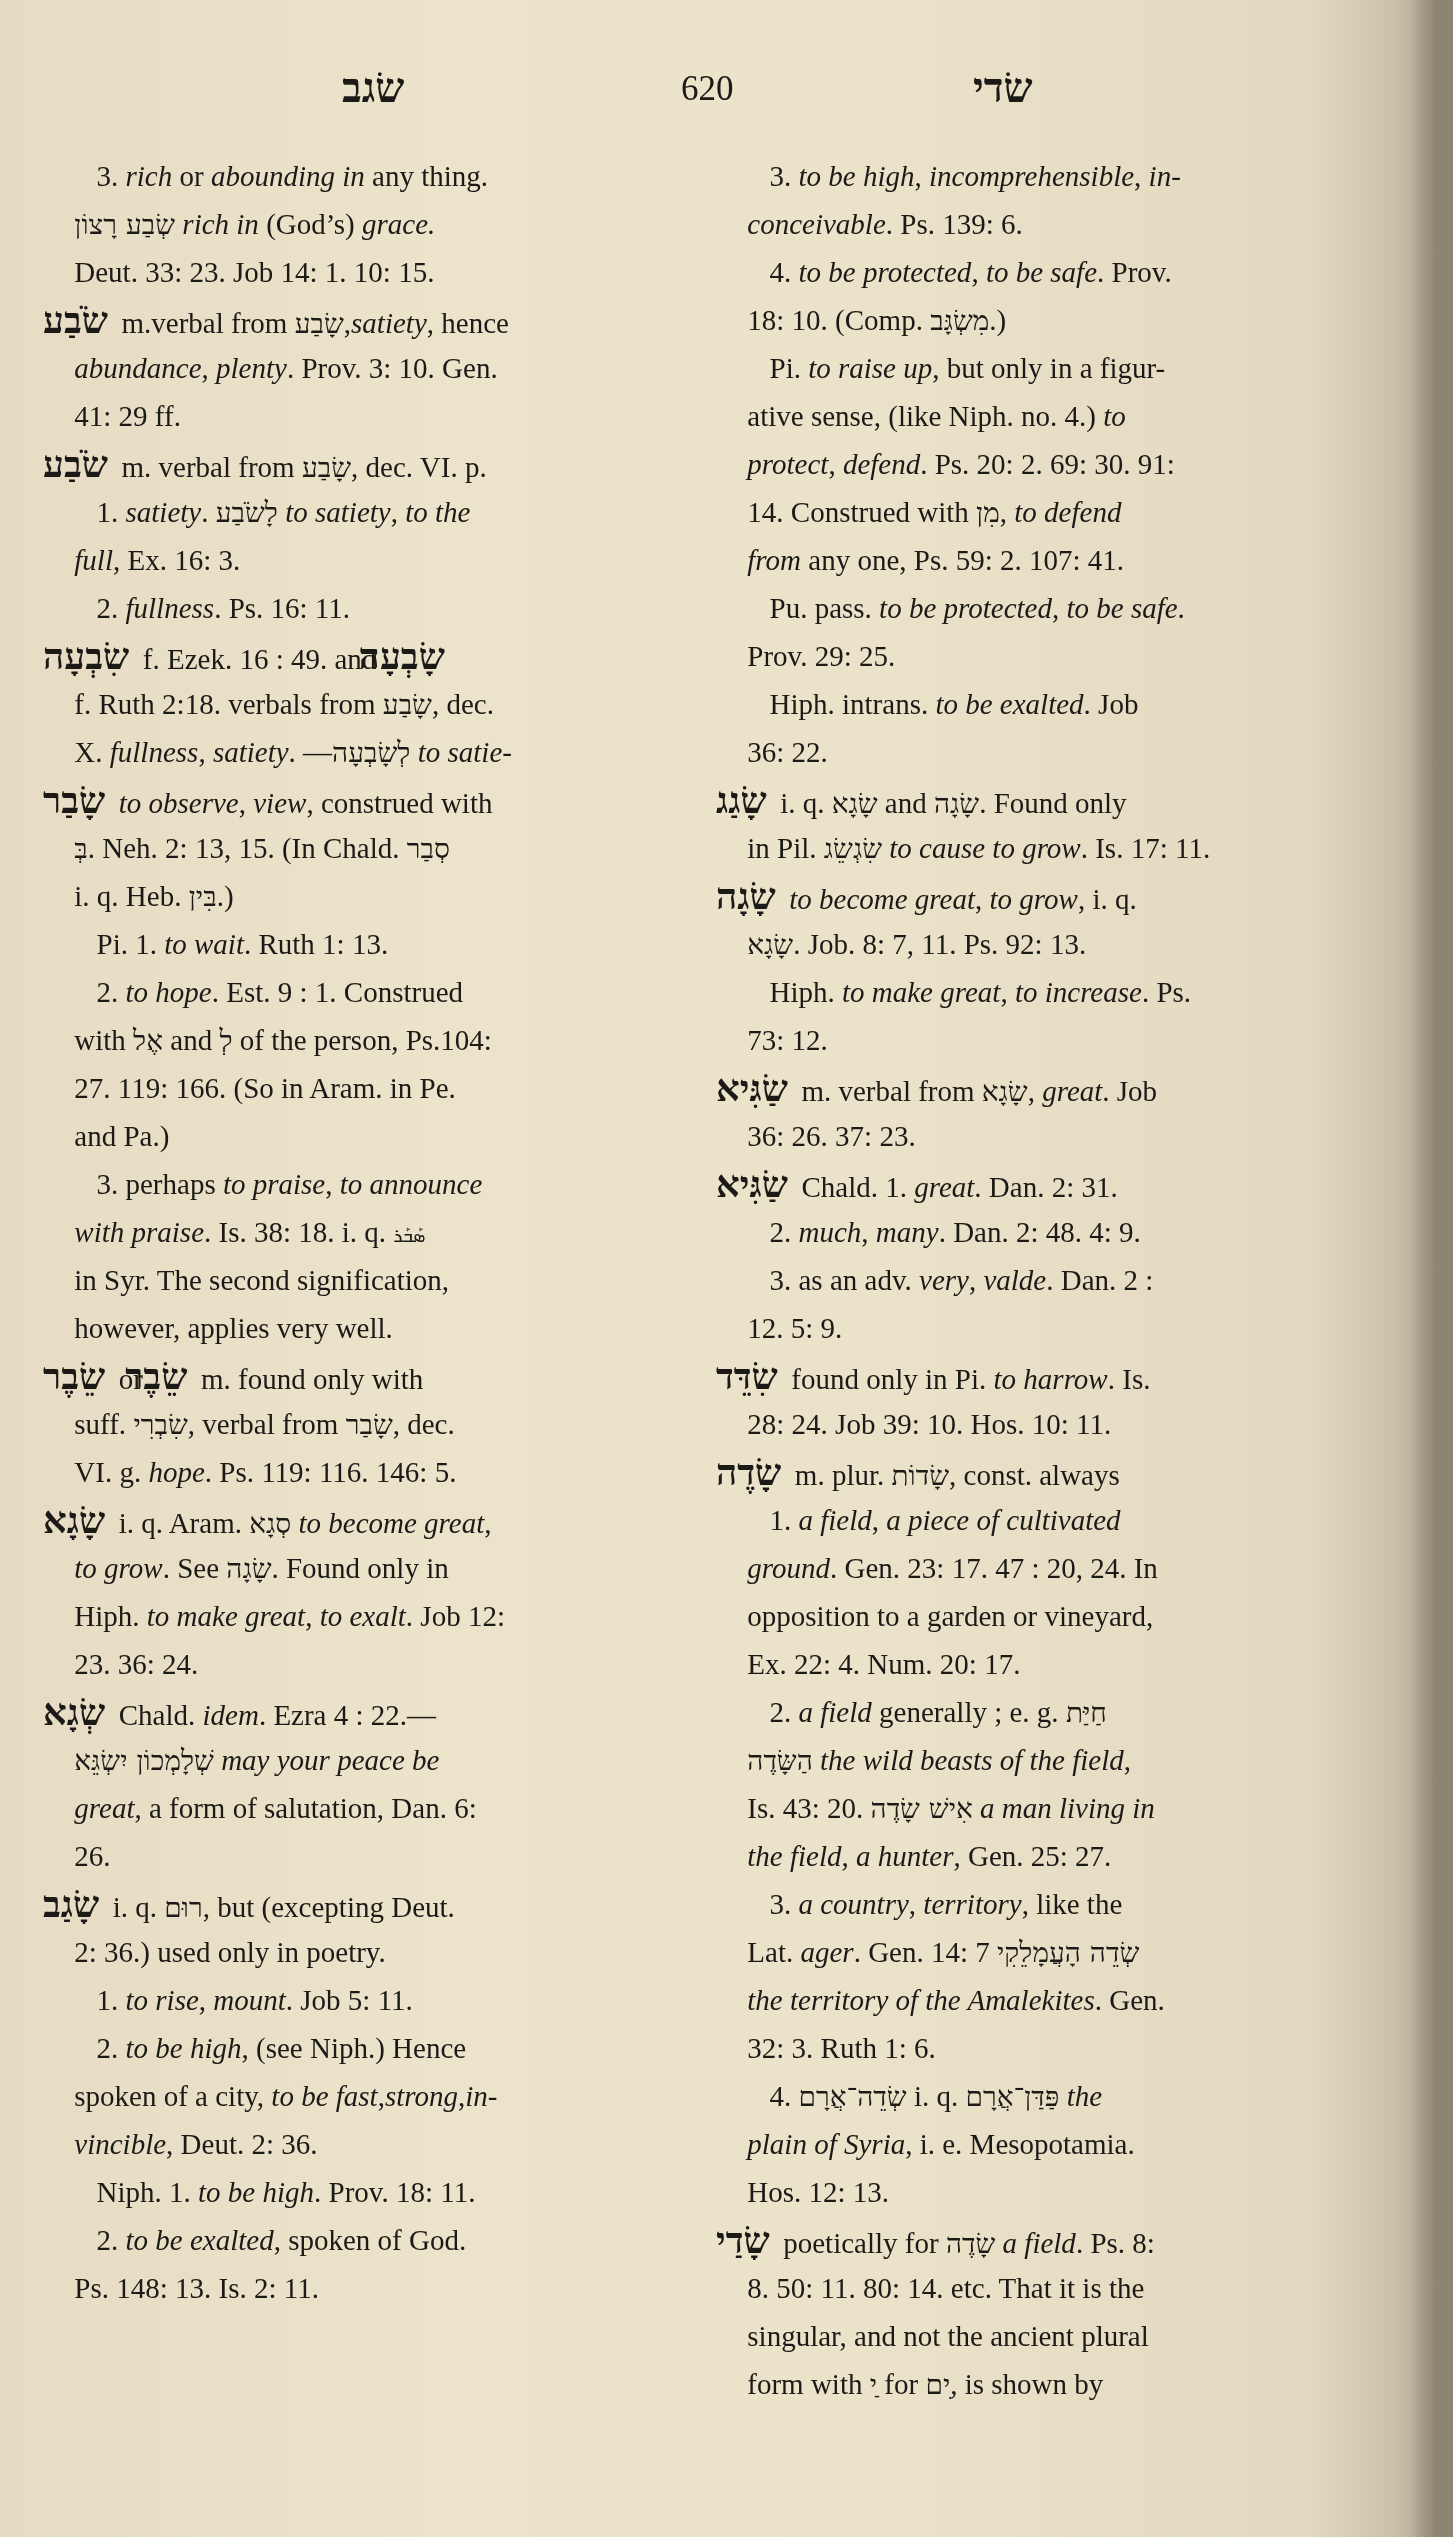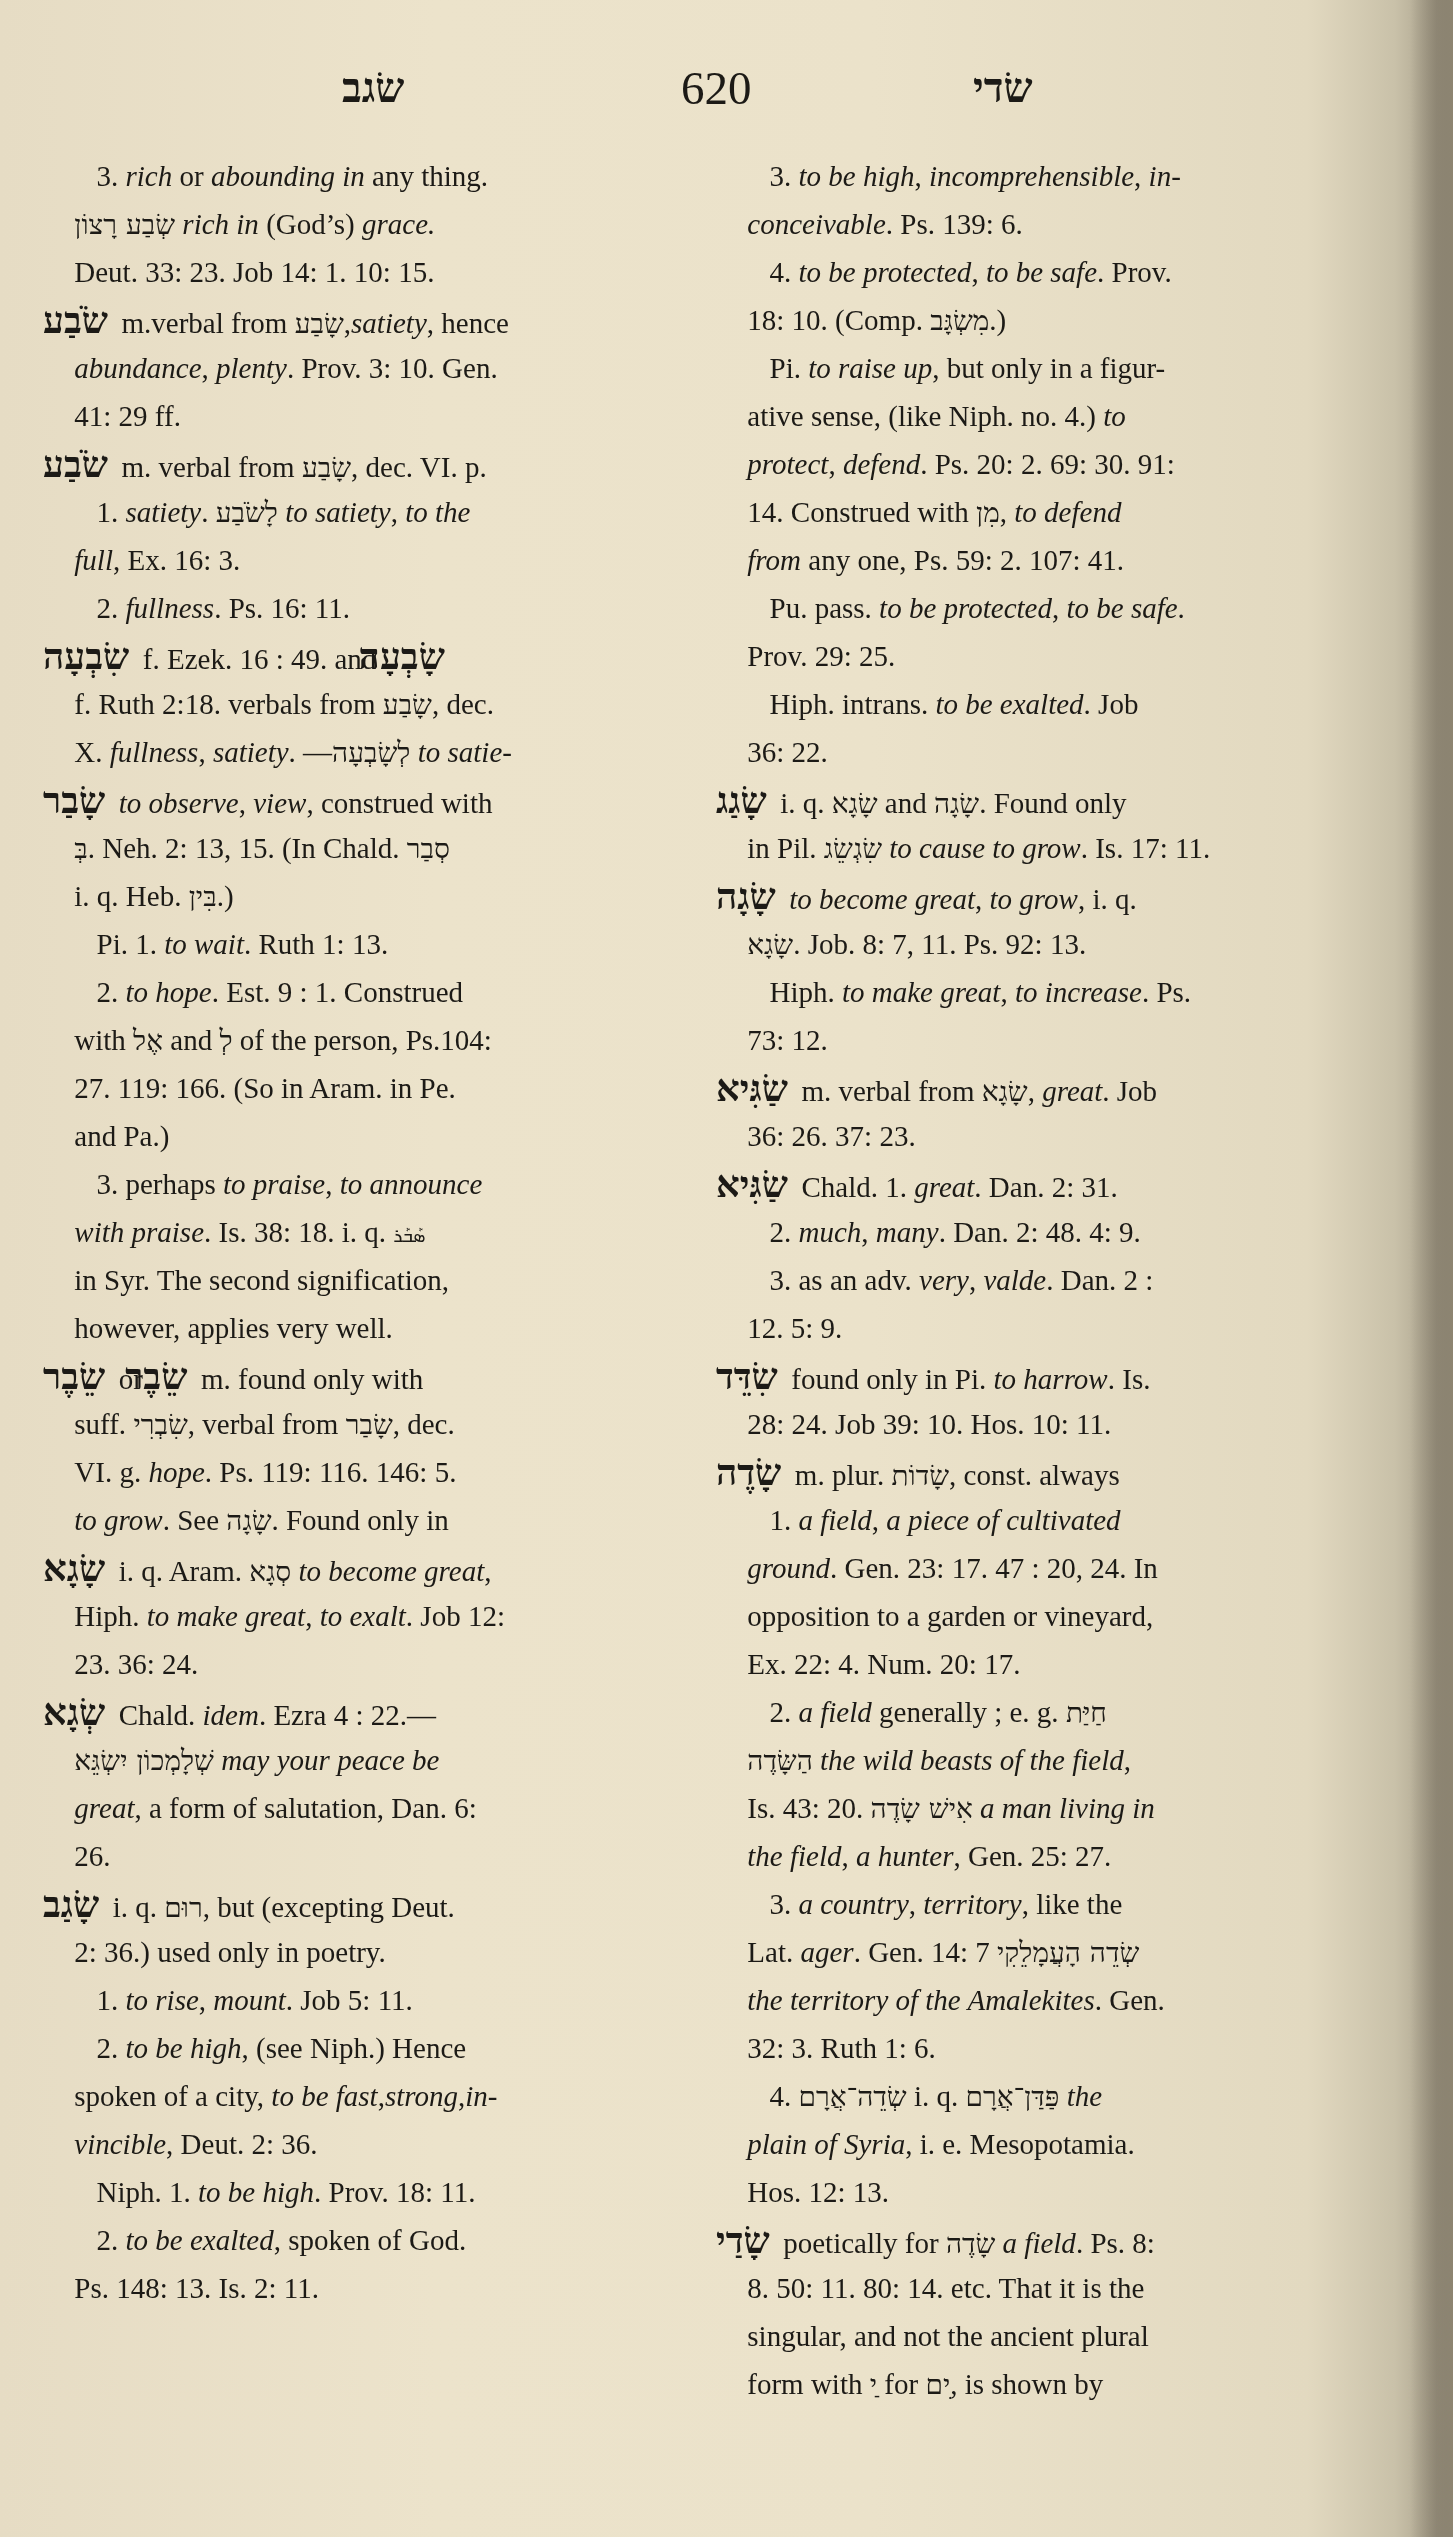--- a/index.html
+++ b/index.html
@@ -14,21 +14,21 @@
     position: absolute; top: 0; right: 0; width: 44px; height: 2538px;
     background: linear-gradient(90deg, rgba(160,152,130,0) 0%, rgba(120,112,96,0.55) 60%, #8d8572 100%);
   }
   .running-head {
     position: absolute; top: 63px; left: 0; width: 1362px; height: 57px;
   }
   .rh-left, .rh-center, .rh-right {
     position: absolute; top: 0; font-size: 41px; line-height: 51px; font-weight: bold;
   }
   .rh-left { left: 342px; direction: rtl; font-family: "DejaVu Serif", serif; }
-  .rh-center { left: 681px; font-weight: normal; font-size: 47px; }
+  .rh-center { left: 681px; font-weight: normal; font-size: 35px; }
   .rh-right { left: 973px; direction: rtl; font-family: "DejaVu Serif", serif; }
 
   .column {
     position: absolute; top: 152px; width: 640px;
     font-size: 29px; line-height: 48px; text-align: justify;
   }
   .col-left { left: 68px; }
   .col-right { left: 741px; width: 634px; }
 
   .line { white-space: nowrap; display: block; height: 48px; overflow: visible; }
@@ -75,22 +75,22 @@
     <span class="line hang"><span class="">with </span><span class="heb">אֶל</span><span class=""> and </span><span class="heb">לְ</span><span class=""> of the person, Ps.104:</span></span>
     <span class="line hang"><span class="">27. 119: 166. (So in Aram. in Pe.</span></span>
     <span class="line hang"><span class="">and Pa.)</span></span>
     <span class="line indent"><span class="">3. perhaps </span><span class="it">to praise</span><span class="">, </span><span class="it">to announce</span></span>
     <span class="line hang"><span class="it">with praise</span><span class="">. Is. 38: 18. i. q. </span><span class="syr">ܣܰܒܰܪ</span></span>
     <span class="line hang"><span class="">in Syr.  The second signification,</span></span>
     <span class="line hang"><span class="">however, applies very well.</span></span>
     <span class="line"><span class="headword">שֵׂבֶר</span><span class=""> or </span><span class="headword">שֵׂבֶר</span><span class=""> m. found only with</span></span>
     <span class="line hang"><span class="">suff. </span><span class="heb">שִׂבְרִי</span><span class="">,  verbal from </span><span class="heb">שָׂבַר</span><span class="">, dec.</span></span>
     <span class="line hang"><span class="">VI. g. </span><span class="it">hope</span><span class="">. Ps. 119: 116.  146: 5.</span></span>
+    <span class="line"><span class="headword">שָׂגָא</span><span class=""> i. q. Aram. </span><span class="heb">סְגָא</span><span class=""> </span><span class="it">to become great</span><span class="">,</span></span>
     <span class="line hang"><span class="it">to grow</span><span class="">. See </span><span class="heb">שָׂגָה</span><span class="">.  Found only in</span></span>
-    <span class="line"><span class="headword">שָׂגָא</span><span class=""> i. q. Aram. </span><span class="heb">סְגָא</span><span class=""> </span><span class="it">to become great</span><span class="">,</span></span>
     <span class="line hang"><span class="">Hiph. </span><span class="it">to make great</span><span class="">, </span><span class="it">to exalt</span><span class="">. Job 12:</span></span>
     <span class="line hang"><span class="">23.  36: 24.</span></span>
     <span class="line"><span class="headword">שְׂגָא</span><span class="">  Chald.  </span><span class="it">idem</span><span class="">.   Ezra 4 :  22.—</span></span>
     <span class="line hang"><span class="heb">שְׁלָמְכוֹן יִשְׂגֵּא</span><span class=""> </span><span class="it">may your peace be</span></span>
     <span class="line hang"><span class="it">great</span><span class="">, a form of  salutation,  Dan. 6:</span></span>
     <span class="line hang"><span class="">26.</span></span>
     <span class="line"><span class="headword">שָׂגַב</span><span class=""> i. q. </span><span class="heb">רוּם</span><span class="">, but (excepting Deut.</span></span>
     <span class="line hang"><span class="">2: 36.) used only in poetry.</span></span>
     <span class="line indent"><span class="">1. </span><span class="it">to rise</span><span class="">, </span><span class="it">mount</span><span class="">. Job 5: 11.</span></span>
     <span class="line indent"><span class="">2. </span><span class="it">to be high</span><span class="">, (see  Niph.) Hence</span></span>

